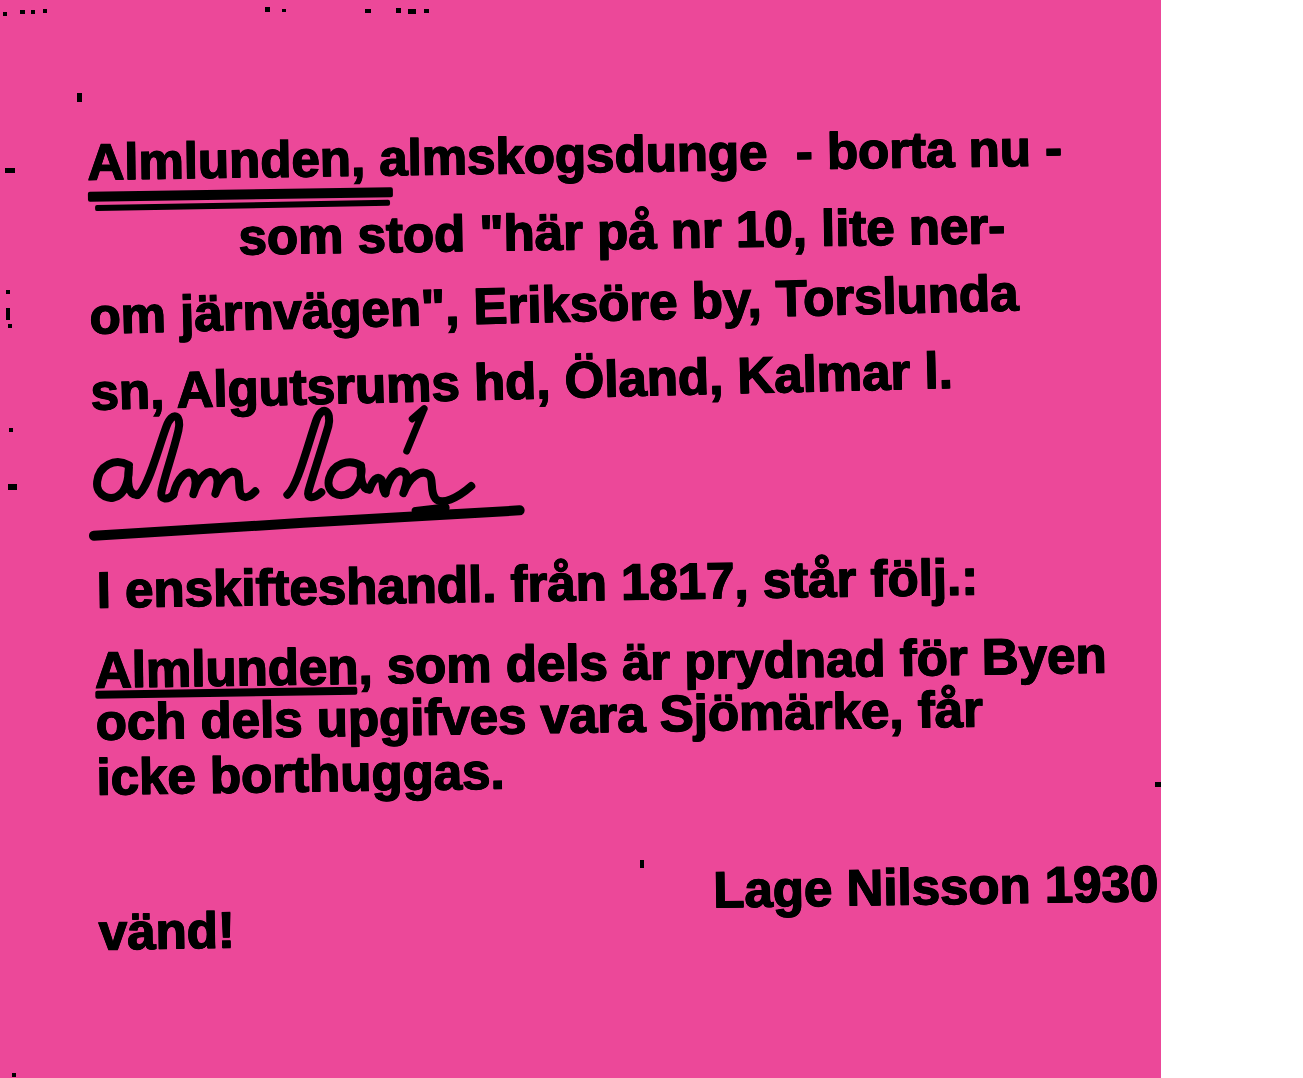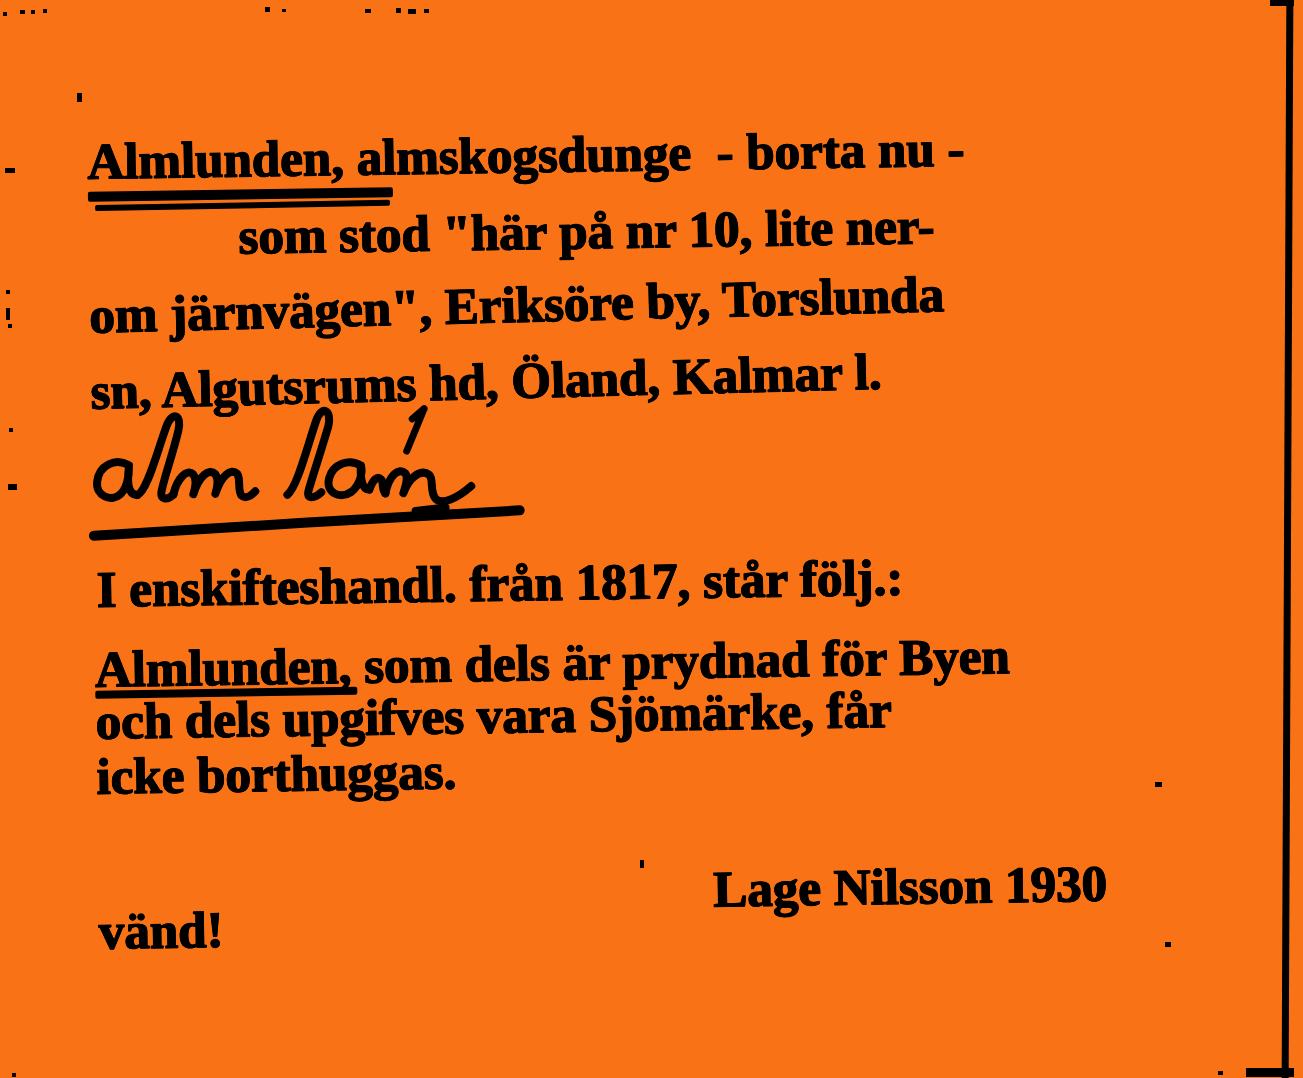--- a/index.html
+++ b/index.html
@@ -1,21 +1,21 @@
 <!DOCTYPE html>
 <html><head>
 <meta charset="utf-8">
 <style>
   html,body{margin:0;padding:0;background:#ffffff;}
   .scan{
     position:relative;
-    width:1303px;height:1078px;
-    background:#f97316;
+    width:1161px;height:1078px;
+    background:#ec4899;
     overflow:hidden;
-    font-family:Liberation Serif, serif;
+    font-family:Liberation Sans, sans-serif;
   }
   .content{
     position:absolute;inset:0;
     transform:rotate(-0.85deg);
     transform-origin:0 0;
   }
   .tline{
     position:absolute;
     white-space:pre;
     font-size:51px;

